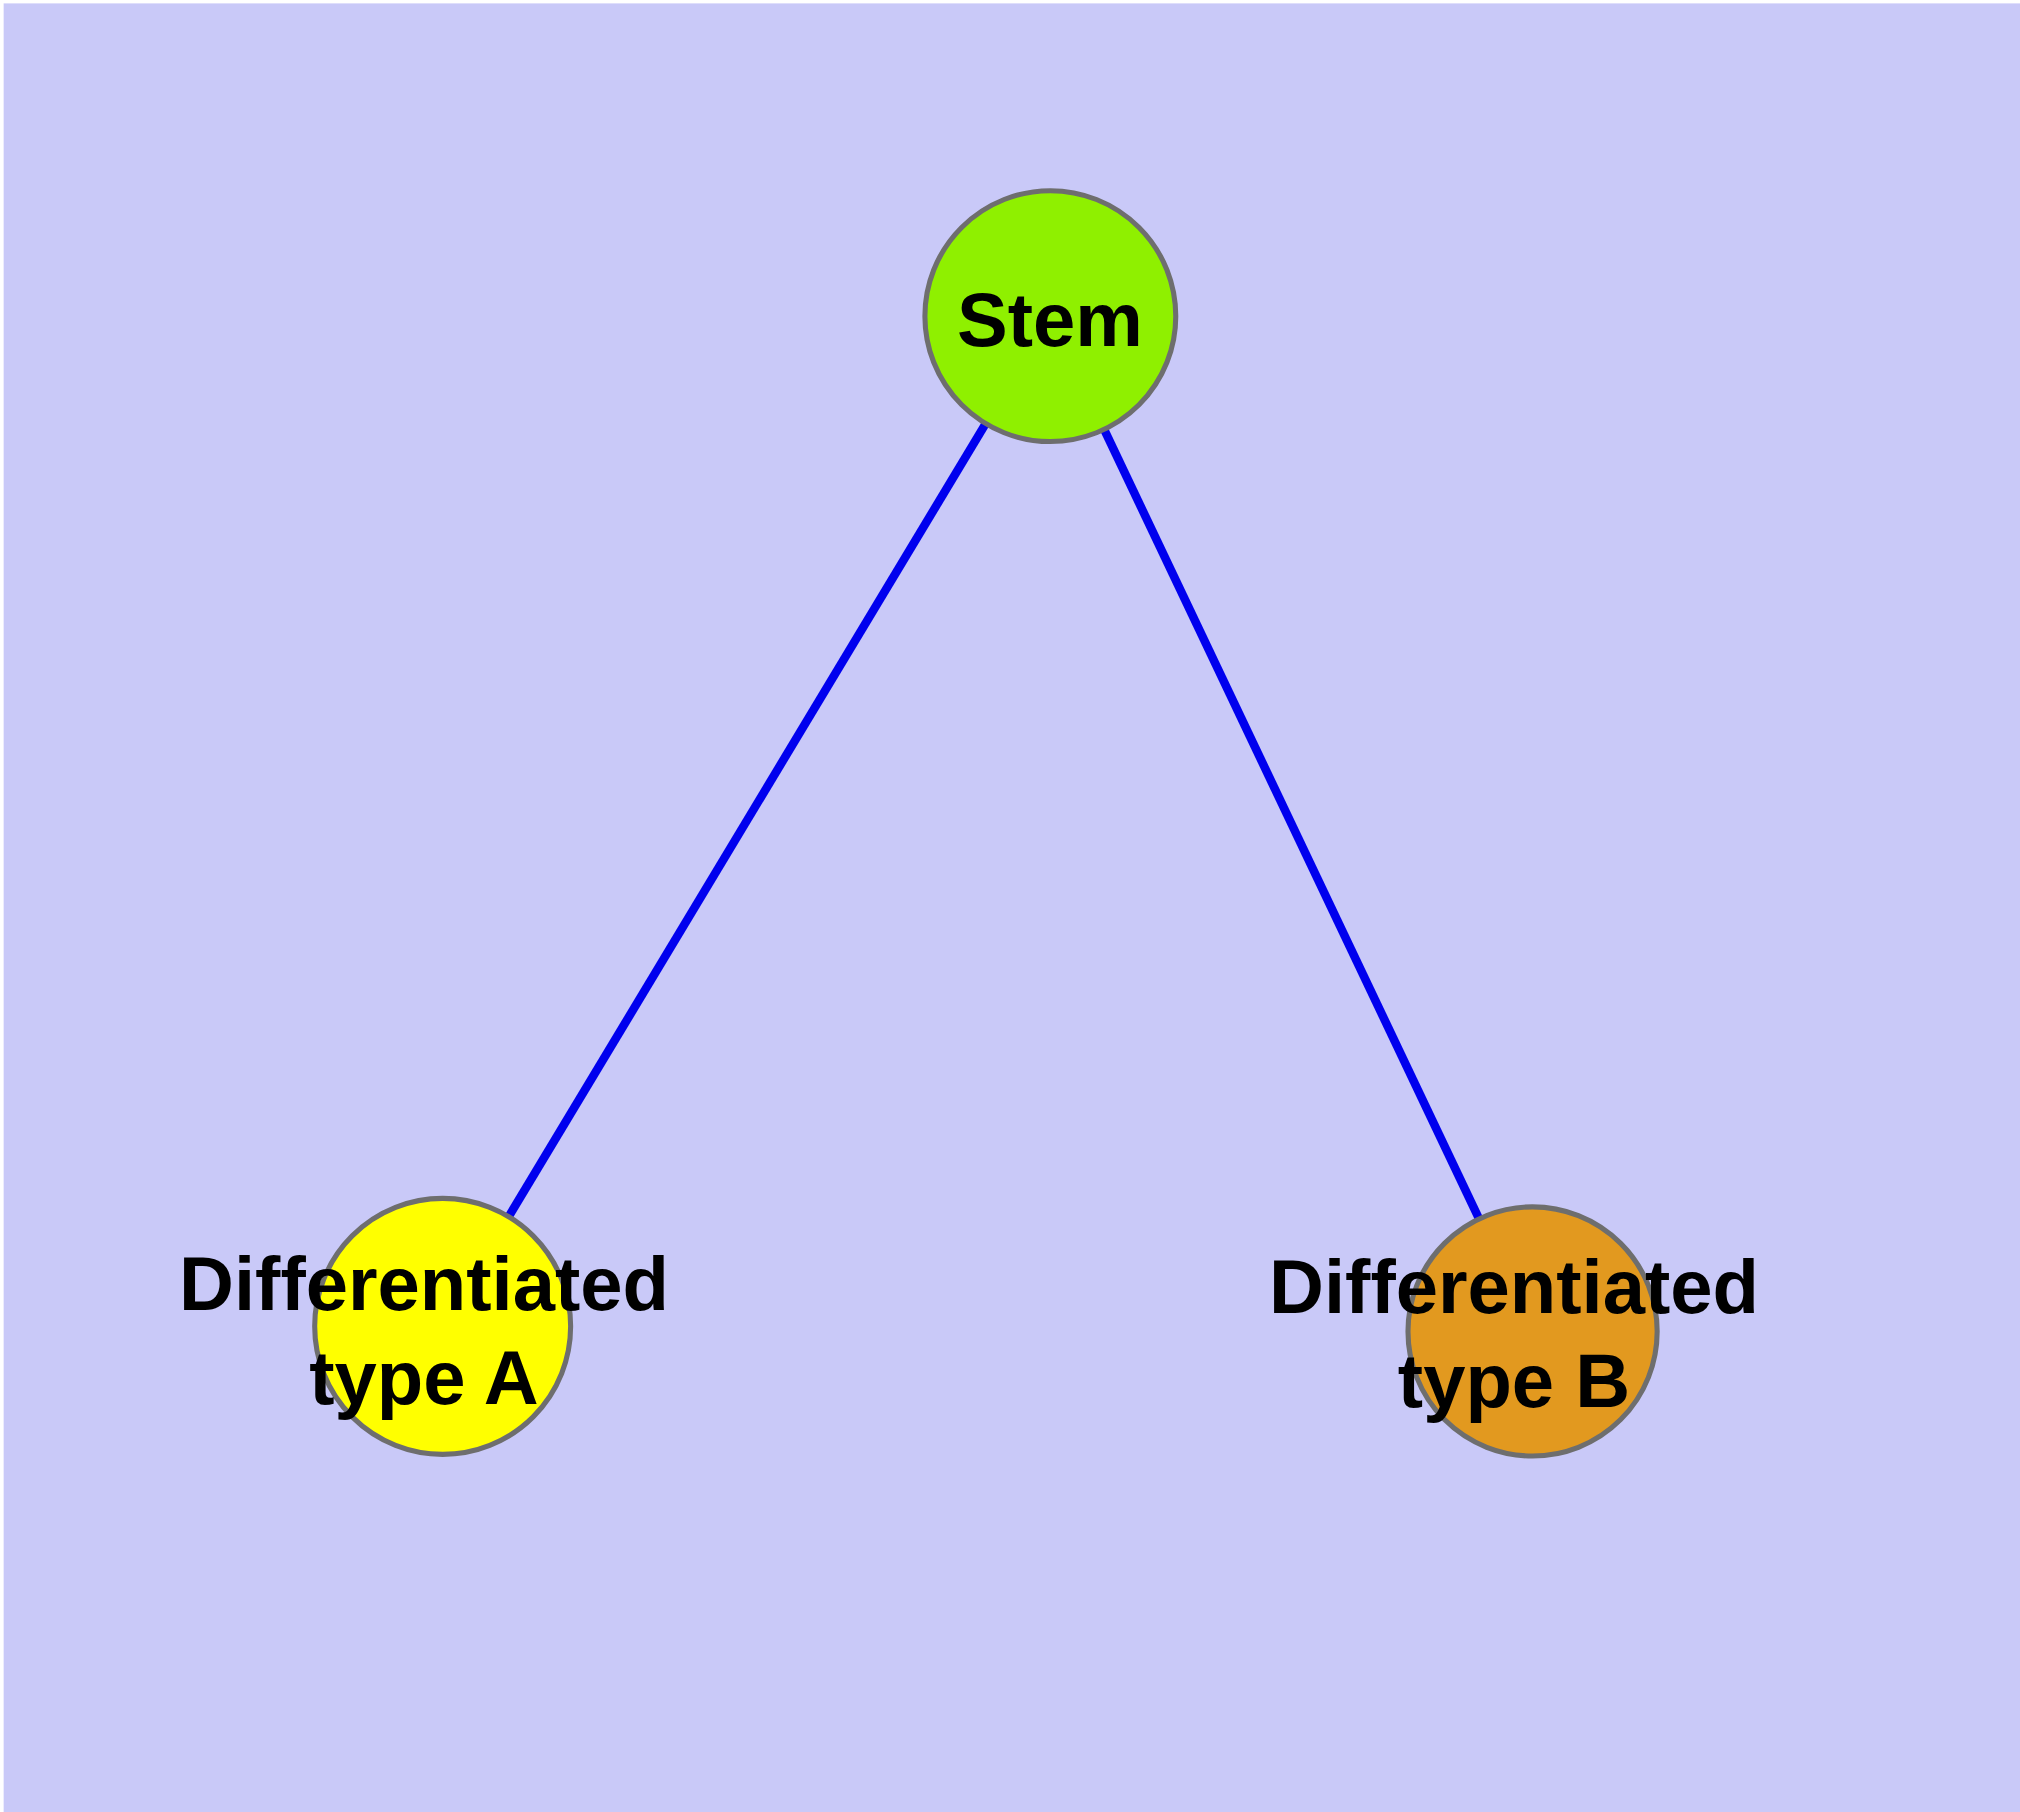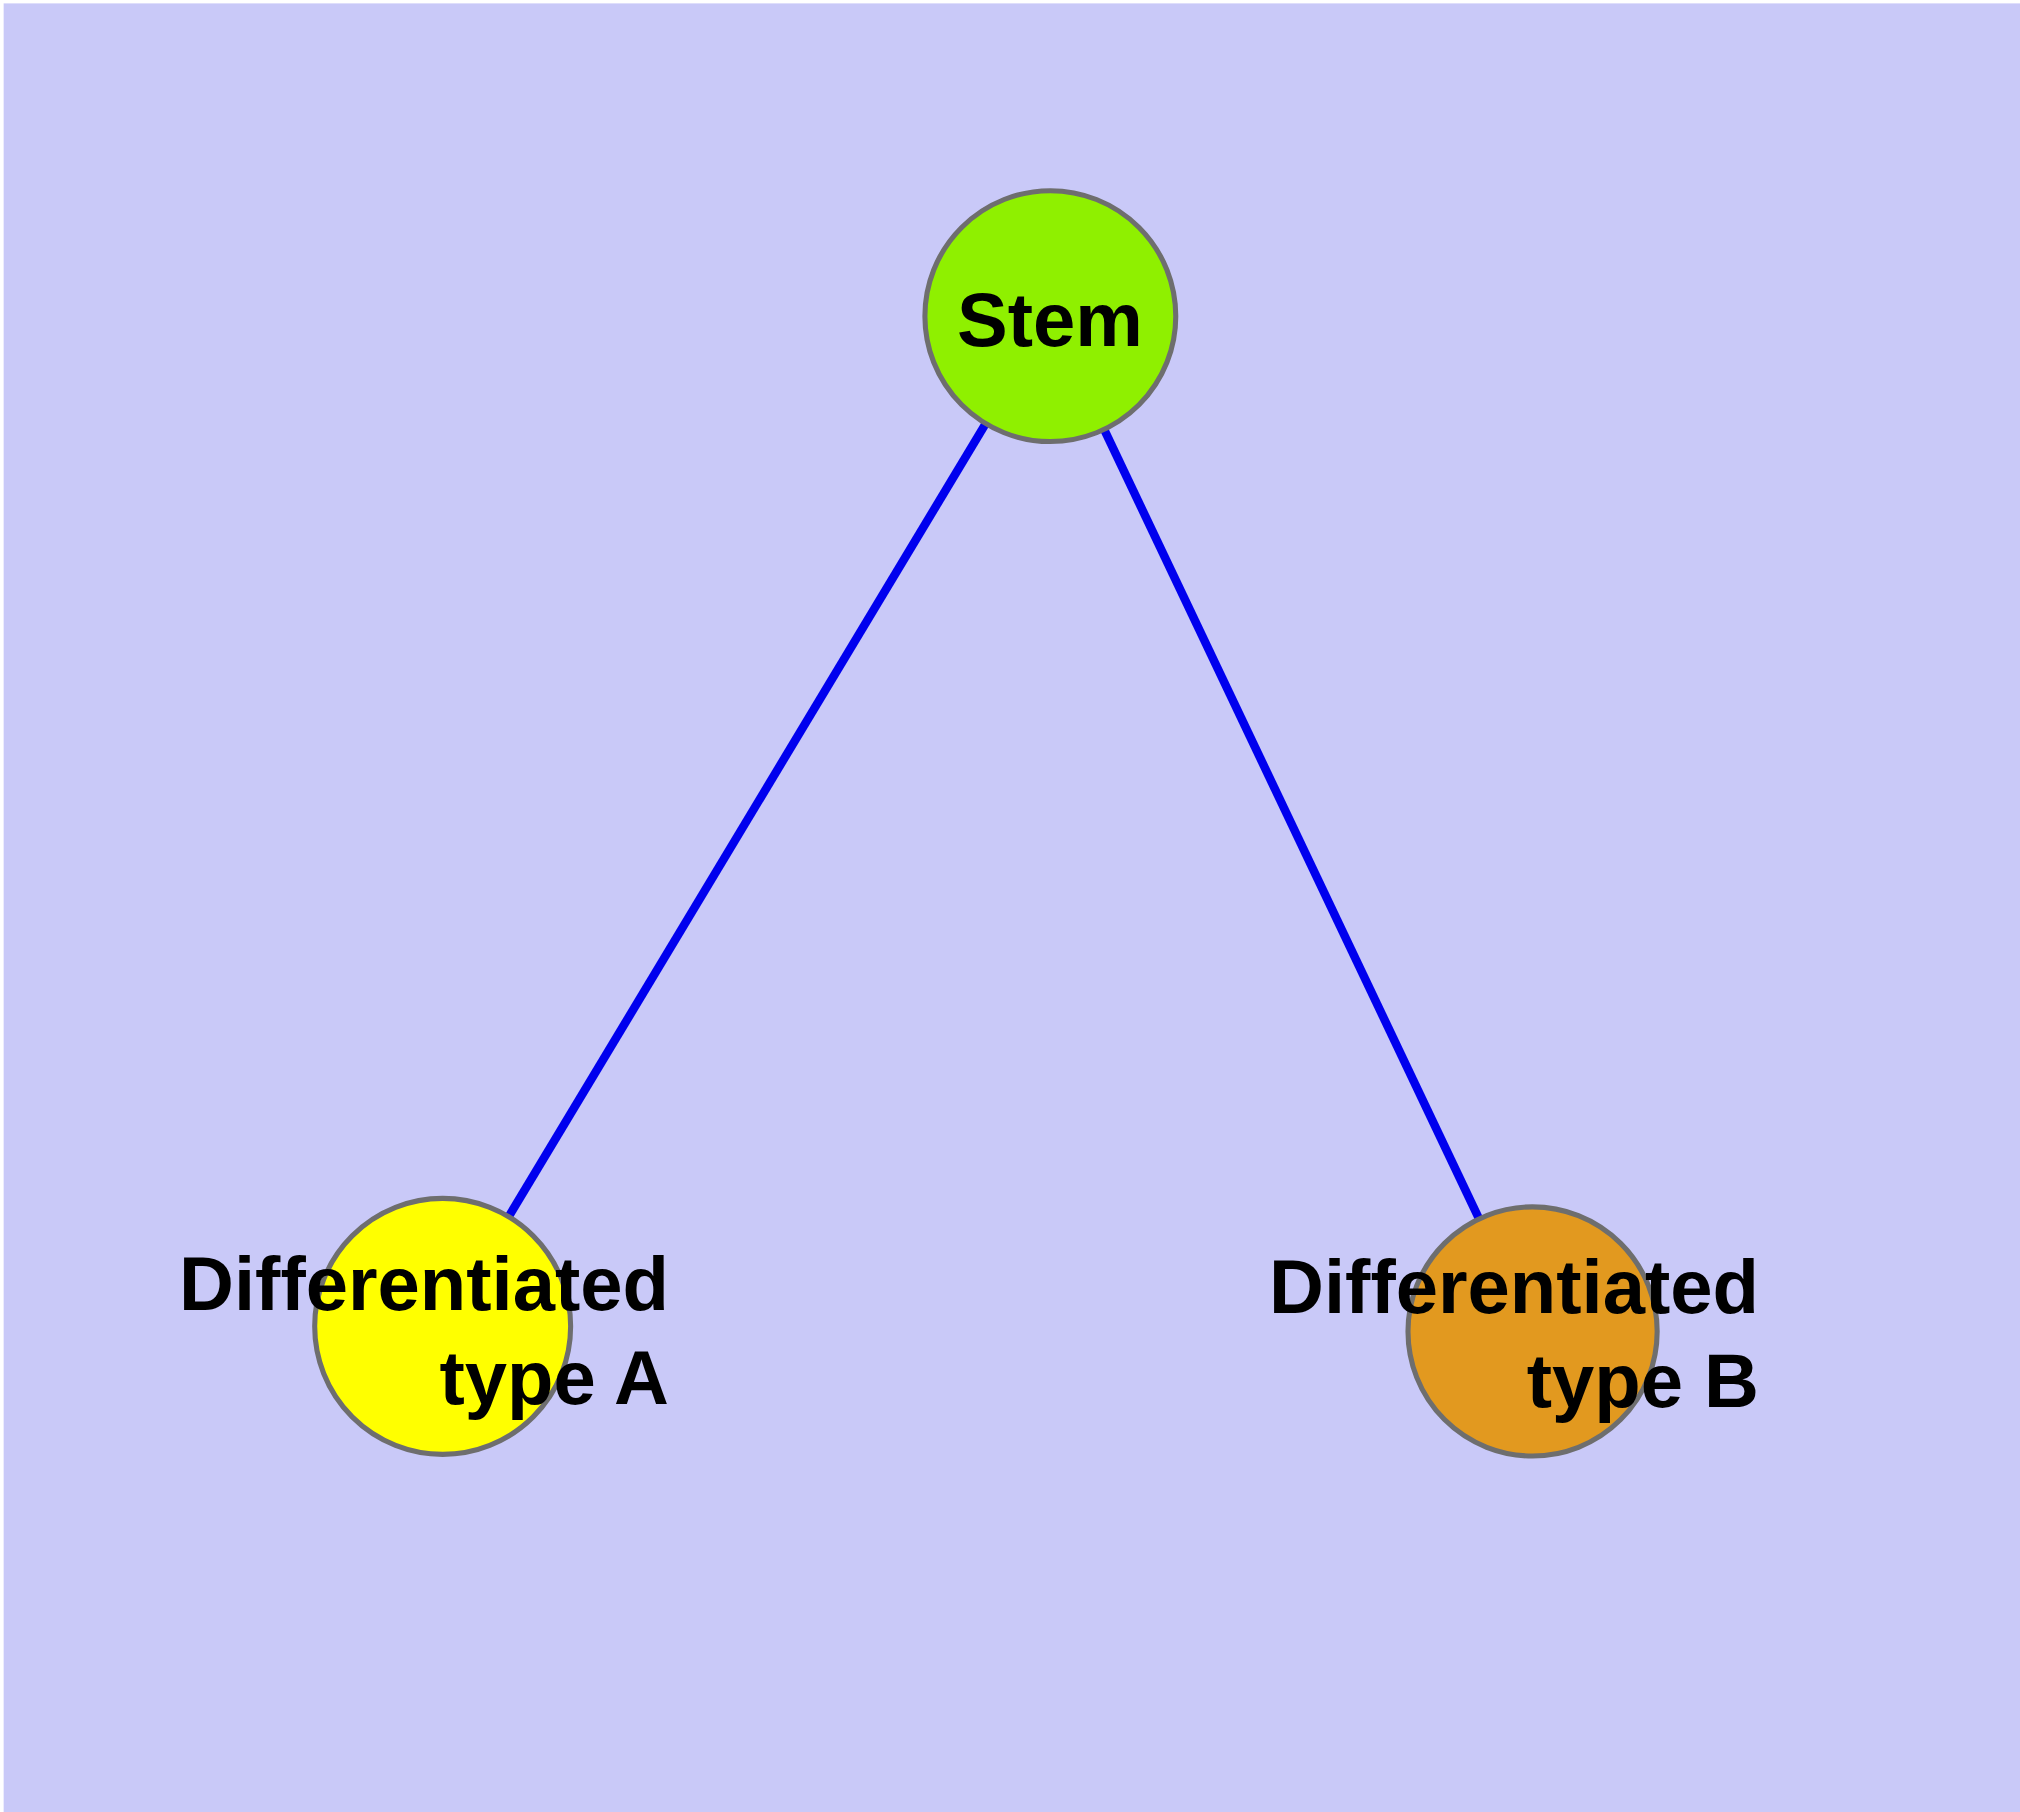--- a/index.html
+++ b/index.html
@@ -23,21 +23,21 @@
     height: 1812px;
     display: block;
   }
   .node-label {
     position: absolute;
     transform: translate(-50%, -50%);
     font-weight: 700;
     font-size: 76px;
     line-height: 94px;
     color: #000000;
-    text-align: right;
+    text-align: center;
     white-space: pre-line;
     letter-spacing: 0px;
   }
   .label-stem   { left: 1050px; top: 320px; }
   .label-type-a { left: 424px;  top: 1331px; }
   .label-type-b { left: 1514px; top: 1334px; }
 </style>
 </head>
 <body>
 

